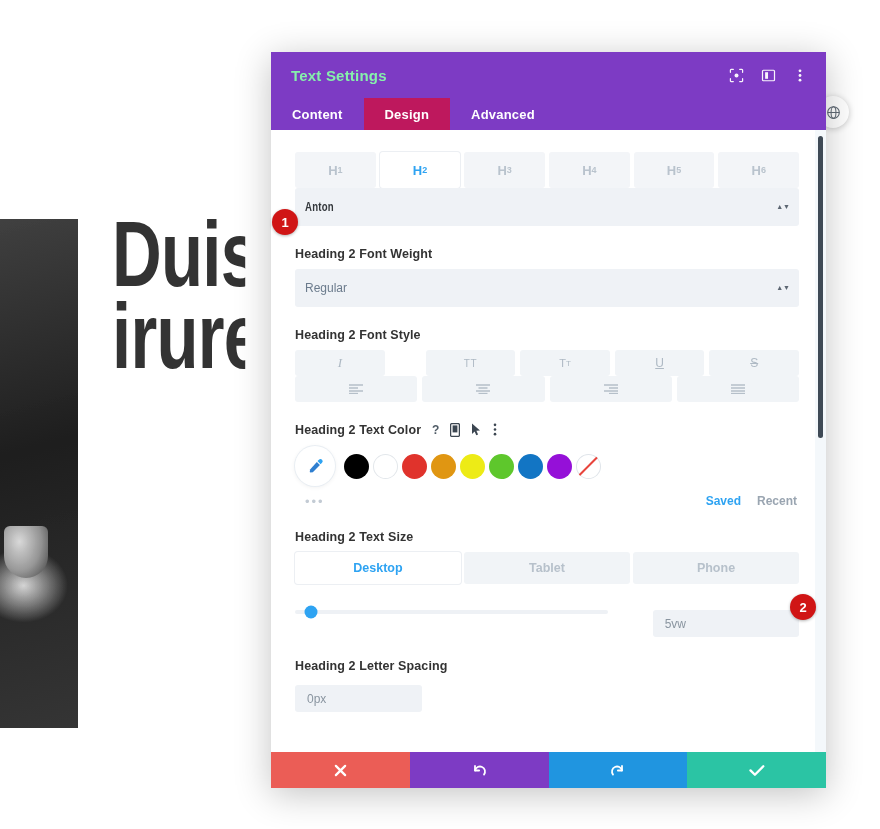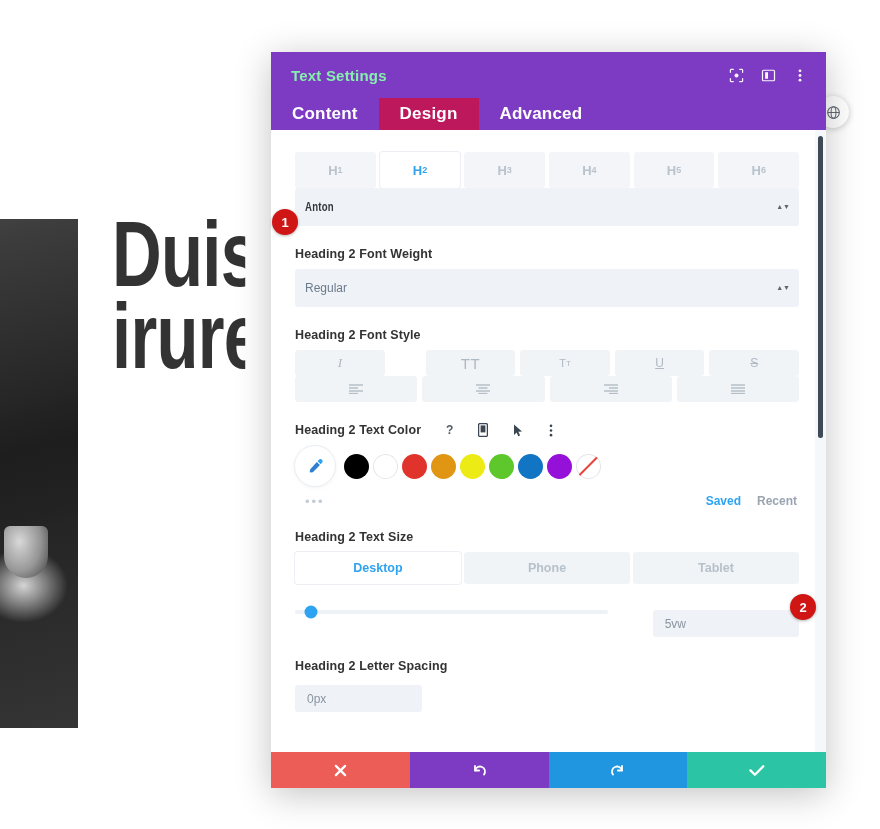--- a/index.html
+++ b/index.html
@@ -68,21 +68,21 @@
     display: flex; align-items: center; padding: 0 14px 0 20px;
   }
   .modal-title { color: #86efac; font-size: 15px; font-weight: 700; letter-spacing: .2px; flex: 1; }
   .hdr-icons { display: flex; align-items: center; gap: 16px; padding-right: 4px; }
   .hdr-ico { width: 16px; height: 16px; display: flex; align-items: center; justify-content: center; opacity: .95; }
   .hdr-ico svg { display: block; }
 
   .modal-tabs { height: 32px; background: #7d3bc4; display: flex; }
   .mtab {
     height: 32px; padding: 0 21px; display: flex; align-items: center;
-    color: #ffffff; font-size: 17px; font-weight: 700; letter-spacing: .2px;
+    color: #ffffff; font-size: 13px; font-weight: 700; letter-spacing: .2px;
   }
   .mtab.active { background: #be185d; }
 
   .modal-body {
     flex: 1; position: relative; background: #ffffff; overflow: hidden;
     padding: 22px 27px 0 24px;
   }
 
   
   #panel-scrollbar { position: absolute; right: 0; top: 0; width: 11px; height: 100%; background: #f4f8fb; }
@@ -120,30 +120,30 @@
     font-size: 7px; line-height: 6px;
   }
 
   .btn-row { display: flex; gap: 5px; }
   .opt-btn {
     flex: 1; height: 26px; background: #f1f4f7; border-radius: 3px;
     display: flex; align-items: center; justify-content: center;
     color: #aeb9c4; font-size: 12px;
   }
   .opt-btn.italic { font-style: italic; font-family: "Liberation Serif", serif; font-size: 13px; }
-  .opt-btn.tt { font-size: 15px; letter-spacing: .5px; margin-left: 36px; }
+  .opt-btn.tt { font-size: 10px; letter-spacing: .5px; margin-left: 36px; }
   .opt-btn.ttsmall { font-size: 11px; }
   .opt-btn.ttsmall .s { font-size: 8px; }
   .opt-btn.und { text-decoration: underline; font-size: 12px; }
   .opt-btn.strike { text-decoration: line-through; font-size: 12px; }
 
   .align-btn svg line { stroke: #b5bfc9; stroke-width: 1.5; }
 
   
-  .color-label-row { display: flex; align-items: center; gap: 25px; margin: 21px 0 0 0; }
+  .color-label-row { display: flex; align-items: flex-start; gap: 11px; margin: 21px 0 0 0; }
   .color-label-row .field-label { margin: 0; }
   .clr-ico { display: flex; align-items: center; justify-content: center; color: #4f5b66; }
 
   .swatch-row { display: flex; align-items: center; gap: 0px; margin-top: 9px; }
   .eyedrop {
     width: 40px; height: 40px; border-radius: 50%; background: #ffffff;
     box-shadow: 0 0 0 1px #e9eef3, 0 1px 5px rgba(0,0,0,.07);
     display: flex; align-items: center; justify-content: center;
     margin-right: 9px;
   }
@@ -388,22 +388,22 @@
       <span class="dots">•••</span>
       <span class="sub-tabs">
         <span class="sub-tab active">Saved</span>
         <span class="sub-tab">Recent</span>
       </span>
     </div>
 
     <div class="field-label tight">Heading 2 Text Size</div>
     <div class="dev-tabs">
       <div class="dev-tab active">Desktop</div>
+      <div class="dev-tab">Tablet</div>
       <div class="dev-tab">Phone</div>
-      <div class="dev-tab">Tablet</div>
     </div>
 
     <div class="slider-row" style="margin-top:26px;">
       <div class="track" style="width:322px;margin-right:32px;">
         <span class="handle" style="left:5%;"></span>
       </div>
       <div class="val-input" style="width:150px;">5vw</div>
     </div>
 
     <div class="field-label" style="margin-top:22px;">Heading 2 Letter Spacing</div>

